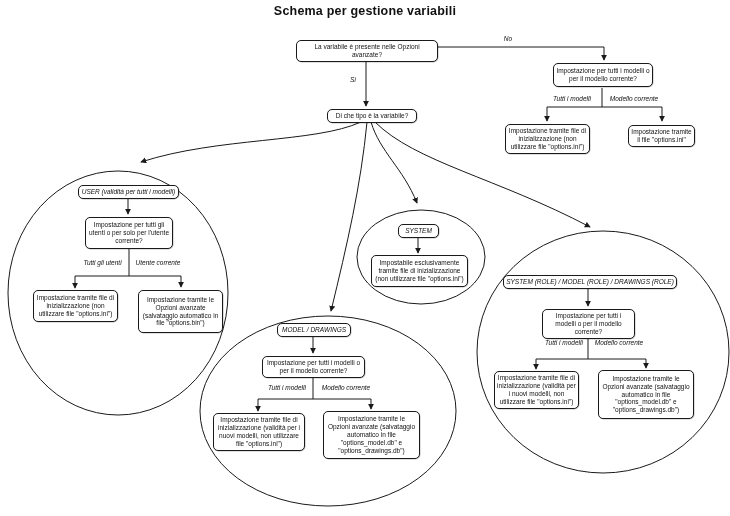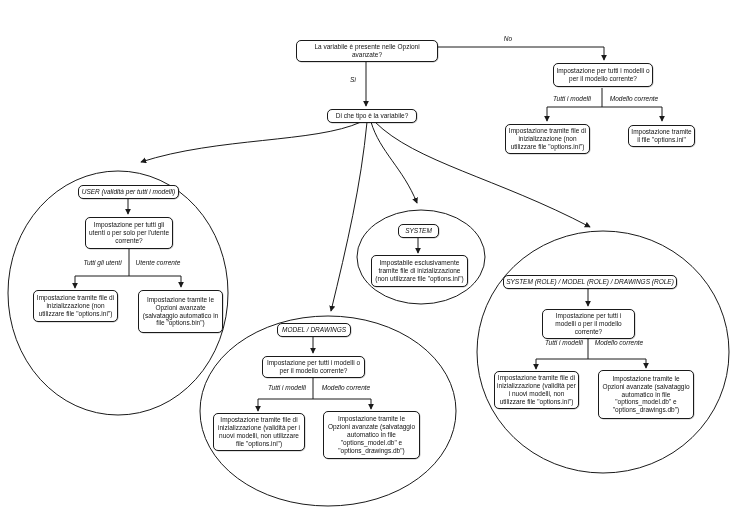--- a/index.html
+++ b/index.html
@@ -68,20 +68,21 @@
       <path d="M371,399 L371,409" marker-end="url(#arr)"></path>
 
       <path d="M588,289 L588,306" marker-end="url(#arr)"></path>
       <path d="M588,330 L588,359"></path>
       <path d="M536,359 L646,359"></path>
       <path d="M536,359 L536,369" marker-end="url(#arr)"></path>
       <path d="M646,359 L646,368" marker-end="url(#arr)"></path>
     </g>
   </svg>
 
+  <div class="title">Schema per gestione variabili</div>
 
   <div class="node" style="left:296px;top:40px;width:142px;min-height:14px;">La variabile è presente nelle Opzioni avanzate?</div>
   <div class="blabel" style="left:498px;top:36px;width:20px;">No</div>
   <div class="blabel" style="left:346px;top:77px;width:14px;">Sì</div>
   <div class="node" style="left:327px;top:109px;width:90px;min-height:13px;">Di che tipo è la variabile?</div>
 
   <div class="node" style="left:553px;top:63px;width:100px;min-height:24px;">Impostazione per tutti i modelli o per il modello corrente?</div>
   <div class="blabel" style="left:548px;top:96px;width:48px;">Tutti i modelli</div>
   <div class="blabel" style="left:606px;top:96px;width:56px;">Modello corrente</div>
   <div class="node" style="left:505px;top:124px;width:85px;min-height:30px;">Impostazione tramite file di inizializzazione (non utilizzare file "options.ini")</div>

